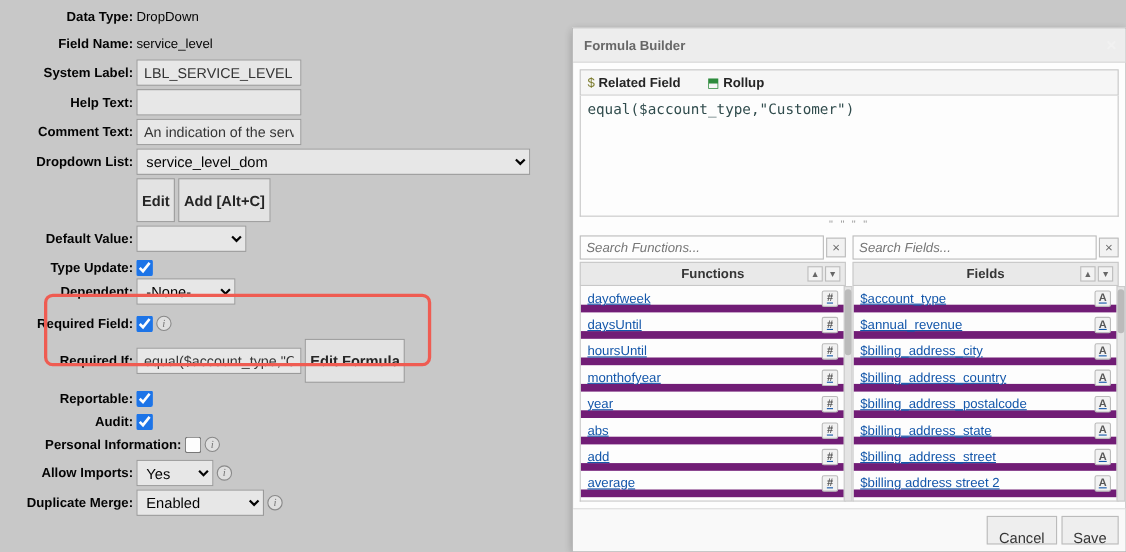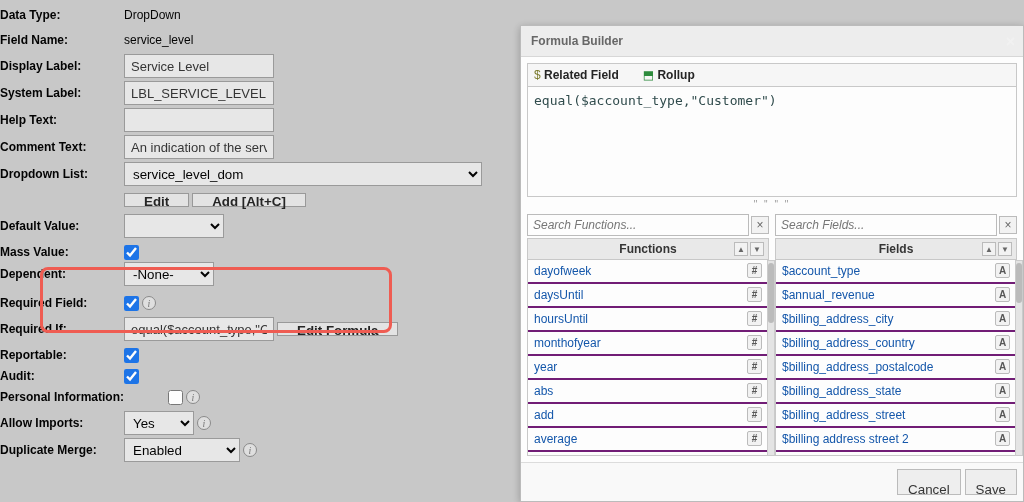--- a/index.html
+++ b/index.html
@@ -19,21 +19,21 @@
       padding: 4px 0 0 0;
     }
     .row {
       display: flex;
       align-items: center;
       margin-bottom: 3px;
       min-height: 22px;
     }
     .label {
       width: 124px;
-      text-align: left;
+      text-align: right;
       font-weight: bold;
       color: #000;
       padding-right: 3px;
     }
     .val {
       display: flex;
       align-items: center;
       gap: 3px;
     }
     .textval { color: #000; }
@@ -54,21 +54,21 @@
     }
     .btn {
       background: #e4e4e4;
       border: 1px solid #999;
       height: 26px;
       padding: 0 8px;
       font-weight: bold;
       color: #222;
       cursor: pointer;
     }
-    .btn.small { height: 14px; padding: 0 19px; font-weight: bold; }
+    .btn.small { height: 40px; padding: 0 4px; font-weight: bold; }
     input[type=checkbox].chk { width: 15px; height: 15px; accent-color: #1a73e8; }
     .info {
       width: 14px; height: 14px; border-radius: 50%;
       border: 1px solid #888; color: #777;
       font-style: italic; font-family: "Times New Roman", serif;
       font-size: 10px; display: inline-flex;
       align-items: center; justify-content: center;
       background: #e0e0e0;
     }
     
@@ -138,26 +138,27 @@
     }
     .phead {
       background: #eaeaea; border: 1px solid #c8c8c8;
       height: 22px; display:flex; align-items:center; justify-content:center;
       font-weight: bold; color: #333; position: relative;
     }
     .sorticons { position:absolute; right:4px; display:flex; gap:2px; }
     .sorticons span { width:14px; height:14px; border:1px solid #bbb; background:#f3f3f3; font-size:8px; display:flex; align-items:center; justify-content:center; color:#666;}
     .plist { border:1px solid #c8c8c8; border-top:none; flex:1; overflow-y:hidden; background:#fff; }
     .pitem {
-      display:flex; align-items:flex-end; justify-content:space-between;
+      display:flex; align-items:flex-start; justify-content:space-between;
       padding: 4px 6px;
       color:#1155aa; cursor:pointer;
-      border-bottom: 2px solid #701a75;
+      border-bottom: 7px solid #701a75;
       height: 24px;
       font-size: 12px;
+      text-decoration: underline;
     }
     .pitem .badge {
       min-width:15px; height:15px; border:1px solid #bbb; background:#f3f3f3;
       display:flex; align-items:center; justify-content:center;
       color:#555; font-size:10px; font-weight:bold; border-radius:2px;
     }
     .vscroll {
       position: absolute; right: -6px; top: 46px; bottom: 0;
       width: 8px; background:#e5e5e5; border:1px solid #ccc;
     }
@@ -182,26 +183,20 @@
         <span class="textval">DropDown</span>
       </div>
     </div>
   <div class="row">
       <div class="label">Field Name:</div>
       <div class="val">
         <span class="textval">service_level</span>
       </div>
     </div>
   <div class="row">
-      <div class="label">Display Label:</div>
-      <div class="val">
-        <input class="inp w150" value="Service Level" style="">
-      </div>
-    </div>
-  <div class="row">
       <div class="label">System Label:</div>
       <div class="val">
         <input class="inp w150" value="LBL_SERVICE_LEVEL" style="">
       </div>
     </div>
   <div class="row">
       <div class="label">Help Text:</div>
       <div class="val">
         <input class="inp w150" value="" style="">
       </div>
@@ -225,21 +220,21 @@
         <button class="btn small">Add [Alt+C]</button>
       </div>
     </div>
   <div class="row">
       <div class="label">Default Value:</div>
       <div class="val">
         <select class="sel" style="width:100px"><option></option></select>
       </div>
     </div>
   <div class="row">
-      <div class="label">Mass Value:</div>
+      <div class="label">Type Update:</div>
       <div class="val">
         <input type="checkbox" class="chk" checked="" style="">
       </div>
     </div>
   <div class="row" style="margin-top:-4px">
       <div class="label">Dependent:</div>
       <div class="val">
         <select class="sel" style="width:90px"><option>-None-</option></select>
       </div>
     </div>

